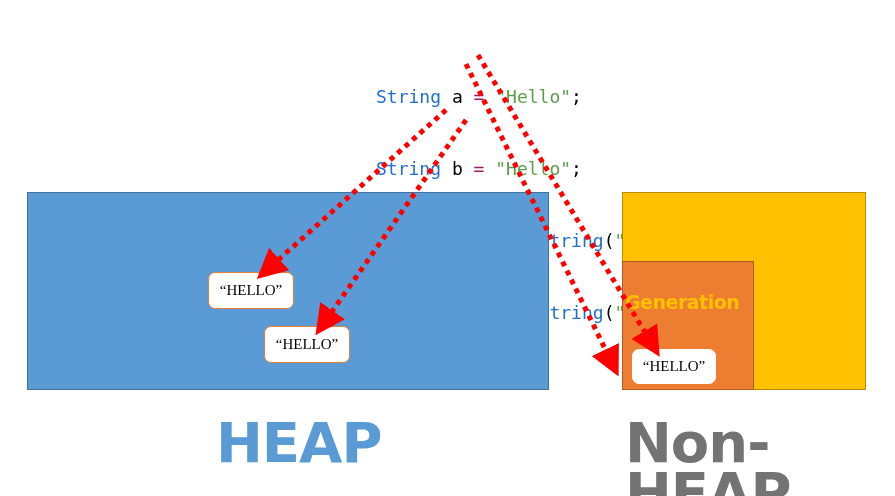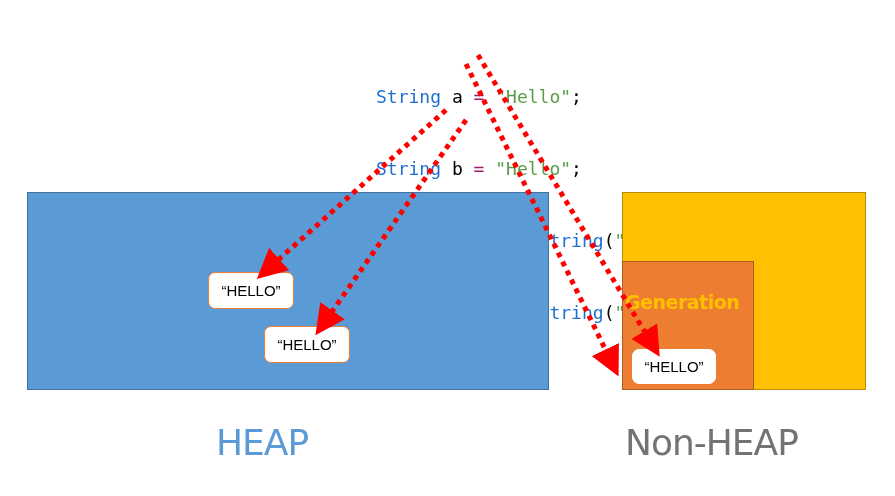--- a/index.html
+++ b/index.html
@@ -9,25 +9,25 @@
     .var { color: #000000; }
     .op { color: #A3186B; }
     .new { color: #A3186B; }
     .str { color: #5A9E4A; }
     .punct { color: #000000; }
     .box { position: absolute; box-sizing: border-box; }
     #heap-box { left: 27px; top: 192px; width: 522px; height: 198px; background: #5B9BD5; border: 1px solid #41719C; }
     #nonheap-box { left: 622px; top: 192px; width: 244px; height: 198px; background: #FFC000; border: 1px solid #BC8C00; }
     #permgen-box { left: 622px; top: 261px; width: 132px; height: 129px; background: #ED7D31; border: 1px solid #AE5A21; }
     .permgen-label { position: absolute; left: 625px; top: 288px; width: 130px; font-family: "DejaVu Sans", sans-serif; font-weight: bold; font-size: 19px; line-height: 28px; color: #FFC000; letter-spacing: -0.5px; }
-    .hello { position: absolute; box-sizing: border-box; background: #ffffff; border: 1px solid #ED7D31; border-radius: 7px; font-family: Liberation Sans, sans-serif; font-size: 15px; color: #000; display: flex; align-items: center; justify-content: center; }
+    .hello { position: absolute; box-sizing: border-box; background: #ffffff; border: 1px solid #ED7D31; border-radius: 7px; font-family: Liberation Serif, serif; font-size: 15px; color: #000; display: flex; align-items: center; justify-content: center; }
     #hello-1 { left: 208px; top: 272px; width: 86px; height: 37px; }
     #hello-2 { left: 264px; top: 326px; width: 86px; height: 37px; }
     #hello-3 { left: 632px; top: 349px; width: 84px; height: 35px; border-color: #ffffff; }
-    .big-label { position: absolute; font-family: "DejaVu Sans", sans-serif; font-weight: normal; font-size: 36px; line-height: 50px; letter-spacing: -1px; }
+    .big-label { position: absolute; font-family: "DejaVu Sans", sans-serif; font-weight: bold; font-size: 56px; line-height: 50px; letter-spacing: -1px; }
     #heap-label { left: 216px; top: 418px; color: #5B9BD5; }
     #nonheap-label { left: 625px; top: 418px; color: #737373; }
     svg.arrows { position: absolute; left: 0; top: 0; width: 895px; height: 496px; pointer-events: none; }
   </style>
 </head>
 <body>
 
 <div class="code">
   <div><span class="kw">String</span> <span class="var">a</span> <span class="op">=</span> <span class="str">"Hello"</span><span class="punct">;</span></div>
   <div><span class="kw">String</span> <span class="var">b</span> <span class="op">=</span> <span class="str">"Hello"</span><span class="punct">;</span></div>

